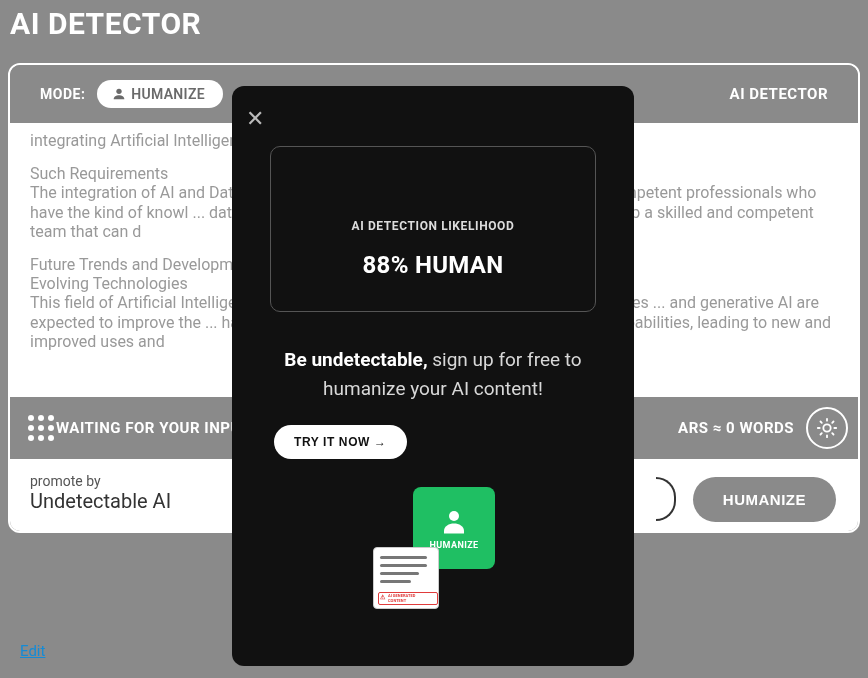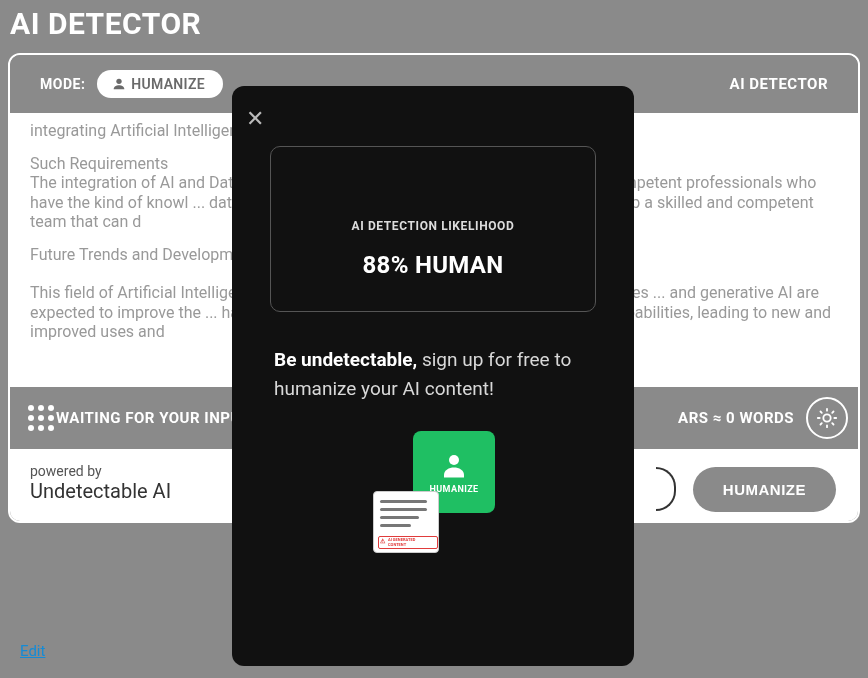--- a/index.html
+++ b/index.html
@@ -14,21 +14,21 @@
   .page-title {
     color: #fff;
     font-size: 30px;
     font-weight: 700;
     padding: 6px 10px 10px 10px;
     letter-spacing: 0.5px;
   }
   .main-card {
     background: #8a8a8a;
     border-radius: 12px;
-    margin: 2px 8px;
+    margin: 12px 8px;
     border: 2px solid #fff;
     overflow: hidden;
   }
   .header-bar {
     background: #8a8a8a;
     display: flex;
     align-items: center;
     padding: 15px 30px;
     position: relative;
   }
@@ -201,20 +201,21 @@
     letter-spacing: 0.3px;
   }
   .cta-block {
     padding: 34px 24px 0 24px;
   }
   .cta-text {
     font-size: 19px;
     line-height: 1.5;
     color: #d8d8d8;
     font-weight: 400;
+    text-align: center;
   }
   .cta-text .bold {
     font-weight: 700;
     color: #fff;
   }
   .try-button {
     margin-top: 22px;
     background: #fff;
     color: #111;
     border: none;
@@ -310,21 +311,21 @@
   </div>
 
   <div class="text-area">
     <p>integrating Artificial Intelligence ... the challenges that organizations need to deal w</p>
     <p>
       <span>Such Requirements</span><br>
       <span>The integration of AI and Data ... comprehensively understands the two. It may ... competent professionals who have the kind of knowl ... data engineering. To promote AI and Data Science ... develop a skilled and competent team that can d</span>
     </p>
     <p>
       <span>Future Trends and Developments</span><br>
-      <br>
+      <span>Evolving Technologies</span><br>
       <span>This field of Artificial Intelligence ... that is going to be made is huge. Such technologies ... and generative AI are expected to improve the ... have the potential to increase data processing rates ... capabilities, leading to new and improved uses and</span>
     </p>
   </div>
 
   <div class="status-bar">
     <div class="dots">
       <span></span>
         <span></span>
         <span></span>
         <span></span>
@@ -348,40 +349,41 @@
             <line x1="17.7" y1="17.7" x2="19.1" y2="19.1"></line>
           <line x1="4.9" y1="19.1" x2="6.3" y2="17.7"></line>
             <line x1="17.7" y1="6.3" x2="19.1" y2="4.9"></line>
         </g>
       </svg>
     </span>
   </div>
 
   <div class="footer-bar">
     <div>
-      <div class="powered-by">powered by</div>
+      <div class="powered-by">promote by</div>
       <div class="powered-brand">Undetectable AI</div>
     </div>
     <div class="paste-circle-edge"></div>
     <button class="humanize-button">HUMANIZE</button>
   </div>
 </div>
 
 <a class="edit-link">Edit</a>
 
 <div class="modal">
   <span class="close-x">✕</span>
   <div class="result-box">
     <div class="result-label">AI DETECTION LIKELIHOOD</div>
     <div class="result-value">88% HUMAN</div>
   </div>
   <div class="cta-block">
     <div class="cta-text">
       <span class="bold">Be undetectable,</span><span> sign up for free to humanize your AI content!</span>
     </div>
+    <button class="try-button">TRY IT NOW →</button>
   </div>
   <div class="illustration">
     <div class="ill-green">
       <svg viewBox="0 0 24 24">
           <circle cx="12" cy="8" r="4" fill="#fff"></circle>
           <path d="M4 20c0-4 4-6 8-6s8 2 8 6v2H4z" fill="#fff"></path>
         </svg>
       <div class="ill-green-text">HUMANIZE</div>
     </div>
     <div class="ill-doc">

